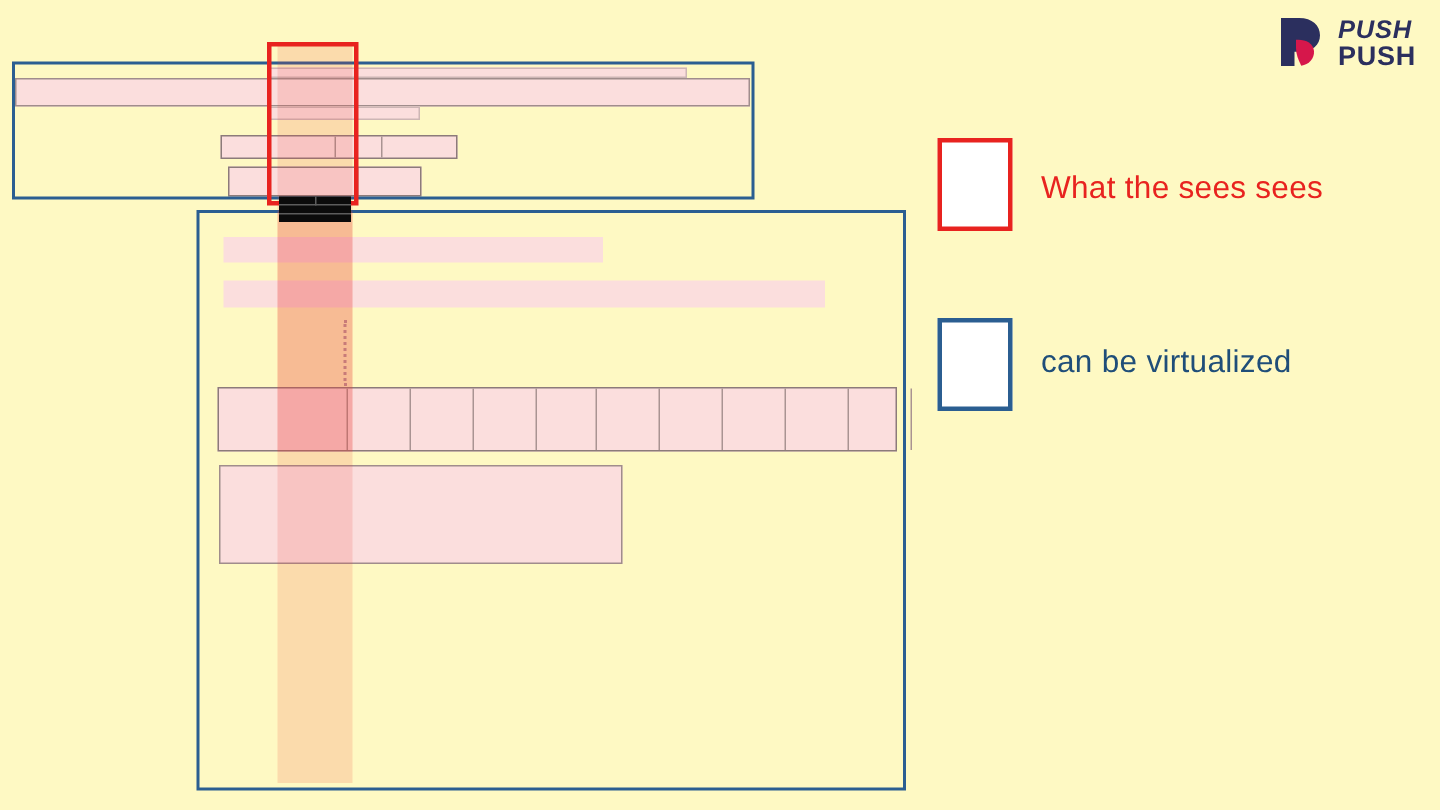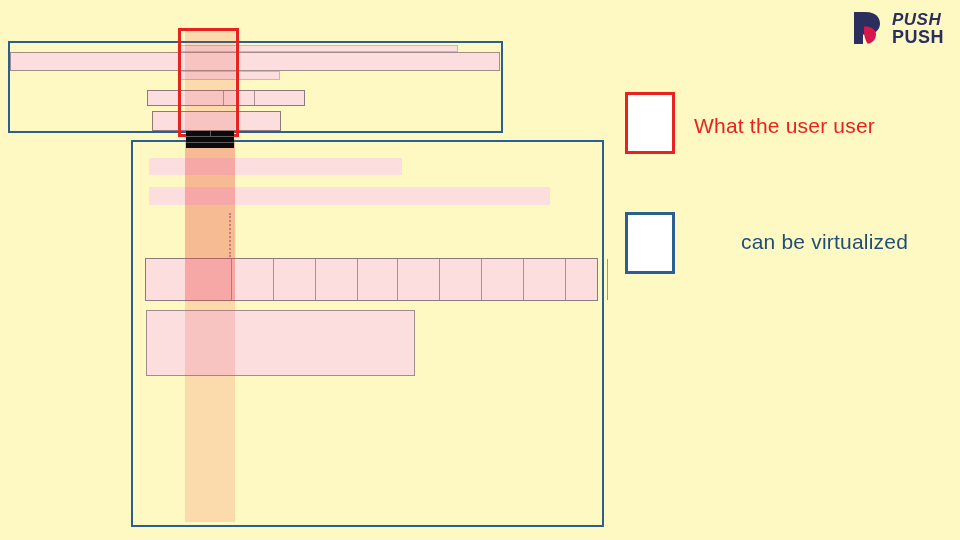--- a/index.html
+++ b/index.html
@@ -92,21 +92,21 @@
     background: #ffffff;
   }
   .legend-swatch.red   { border: 3px solid #e8231f; }
   .legend-swatch.blue  { border: 3px solid #2b5e91; }
   .legend-label {
     font-size: 21px;
     letter-spacing: 0.2px;
     white-space: nowrap;
   }
   .legend-label.red  { color: #e8231f; }
-  .legend-label.blue { color: #1f4e79; margin-left: 47px; }
+  .legend-label.blue { color: #1f4e79; }
 
   
   #logo {
     position: absolute;
     display: flex;
     align-items: center;
     gap: 7px;
   }
   #logo .mark { width: 34px; height: 36px; }
   #logo .wordmark { line-height: 1.0; }
@@ -136,21 +136,21 @@
         <path d="M13 16.5 C19 16 24.5 18.5 25 24 C25.4 29 21.5 33.2 16.5 33.8 C14.5 30 13 26 13 22 Z" fill="#d6174b"></path>
       </svg>
     </span>
     <span class="wordmark">
       <div class="word-top">PUSH</div>
       <div class="word-bottom">PUSH</div>
     </span>
   </div>
 
   <div class="abs legend-swatch red" style="left:625px; top:92px; width:50px; height:62px;"></div>
-  <div class="abs legend-label red" style="left:694px; top:114px;">What the user user</div>
+  <div class="abs legend-label red" style="left:694px; top:114px;">What the sees sees</div>
 
   <div class="abs legend-swatch blue" style="left:625px; top:212px; width:50px; height:62px;"></div>
   <div class="abs legend-label blue" style="left:694px; top:230px;">can be virtualized</div>
 
   <div class="abs" style="left:0; top:0; width:620px; height:540px;">
 
     <div class="abs sk-soft" style="left:178px; top:45px; width:280px; height:7px;"></div>
 
     <div class="abs sk" style="left:10px; top:52px; width:490px; height:19px;"></div>
 

